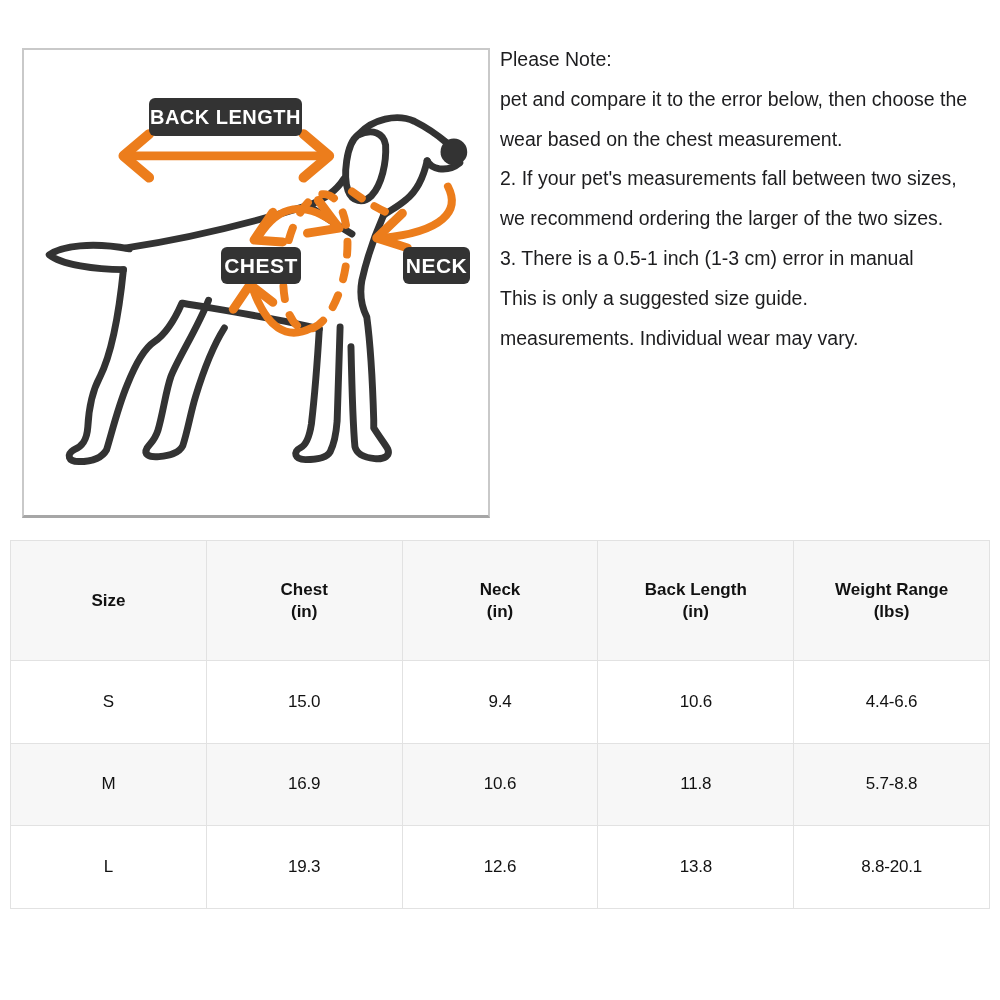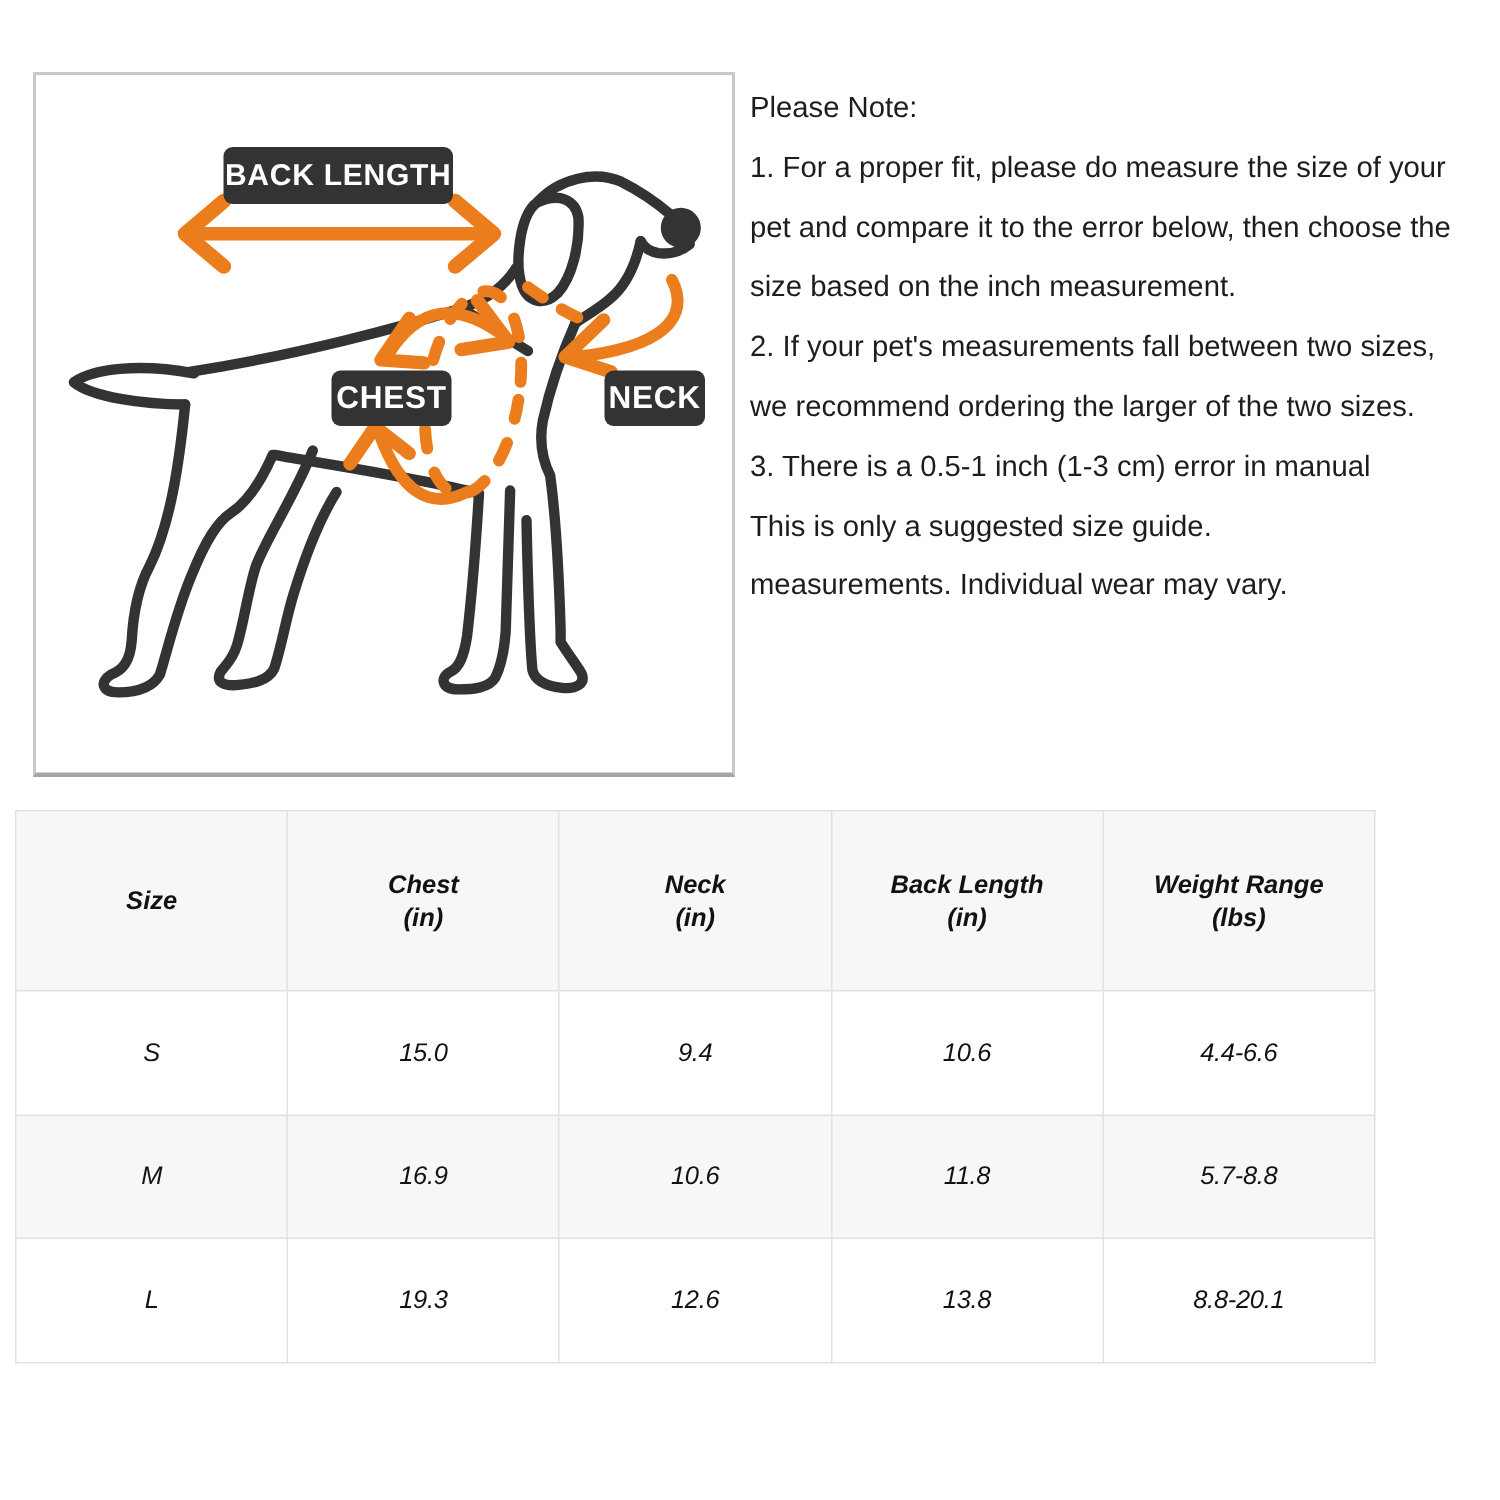--- a/index.html
+++ b/index.html
@@ -13,26 +13,26 @@
   .diagram-box svg { position:absolute; left:0; top:0; width:464px; height:465px; }
   .tag { position:absolute; background:#333333; color:#ffffff; font-weight:bold;
     border-radius:6px; display:flex; align-items:center; justify-content:center;
     letter-spacing:0.5px; }
   .tag-backlength { left:125px; top:48px; width:153px; height:38px; font-size:20px; }
   .tag-chest { left:197px; top:197px; width:80px; height:37px; font-size:21px; }
   .tag-neck { left:379px; top:197px; width:67px; height:37px; font-size:21px; }
 
   
   .note { position:absolute; left:500px; top:40px; width:498px; color:#1d1d1f;
-    font-size:19.5px; line-height:39.8px;margin-top:13px; }
+    font-size:19.5px; line-height:39.8px; }
   .note-line { white-space:nowrap; }
 
   
-  table.size-table { position:absolute; left:10px; top:540px; width:907px;
-    border-collapse:collapse; table-layout:fixed; text-align:center; color:#121212;font-style:italic; }
+  table.size-table { position:absolute; left:10px; top:540px; width:980px;
+    border-collapse:collapse; table-layout:fixed; text-align:center; color:#121212; }
   .size-table th, .size-table td { border:1px solid #e2e2e2; padding:0; vertical-align:middle; }
   .size-table thead tr { height:120px; background:#f7f7f7; }
   .size-table th { font-size:17px; font-weight:bold; line-height:22px; }
   .size-table tbody tr { height:82.5px; background:#ffffff; }
   .size-table tbody tr:nth-child(even) { background:#f7f7f7; }
   .size-table td { font-size:17px; letter-spacing:-0.2px; }
   .hdr-title, .hdr-unit { display:block; }
 </style>
 </head>
 <body>
@@ -91,23 +91,22 @@
         <path d="M 382,165 L 356,190 L 387,200" stroke-width="9"></path>
       </g>
     </svg>
     <div class="tag tag-backlength">BACK LENGTH</div>
     <div class="tag tag-chest">CHEST</div>
     <div class="tag tag-neck">NECK</div>
   </div>
 
   <div class="note">
     <div class="note-line">Please Note:</div>
-    <div class="note-line">1. For a proper fit, please do measure the size of your</div>
     <div class="note-line">pet and compare it to the error below, then choose the</div>
-    <div class="note-line">size based on the inch measurement.</div>
+    <div class="note-line">wear based on the chest measurement.</div>
     <div class="note-line">2. If your pet's measurements fall between two sizes,</div>
     <div class="note-line">we recommend ordering the larger of the two sizes.</div>
     <div class="note-line">3. There is a 0.5-1 inch (1-3 cm) error in manual</div>
     <div class="note-line">This is only a suggested size guide.</div>
     <div class="note-line">measurements. Individual wear may vary.</div>
   </div>
 
   <table class="size-table">
     <thead>
       <tr>

